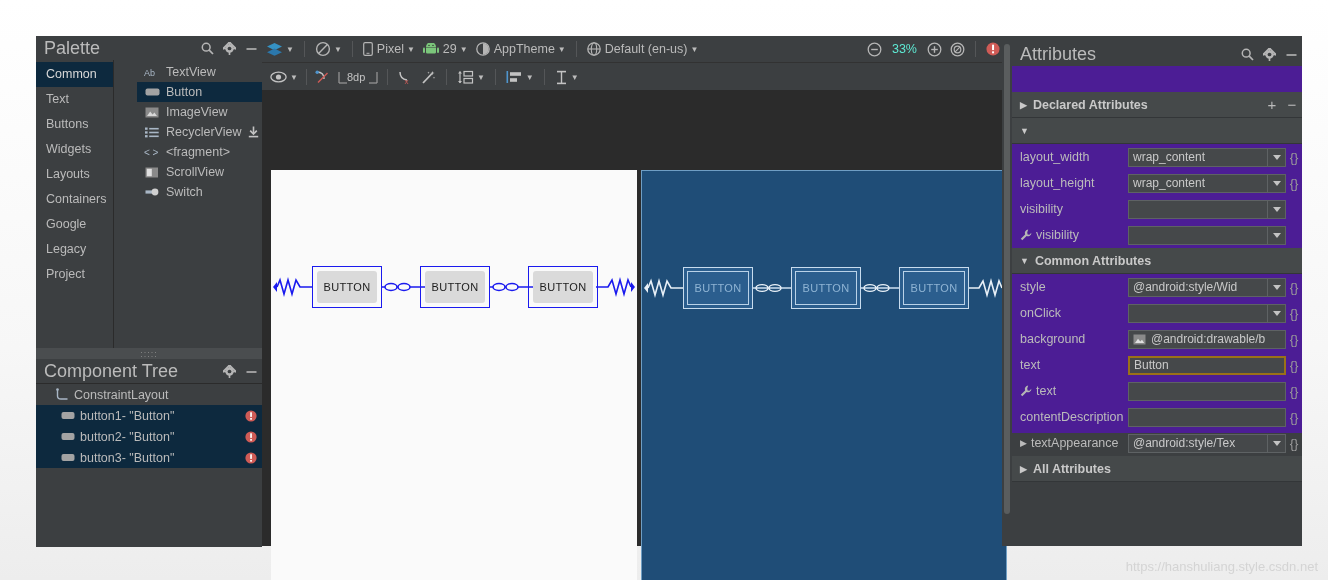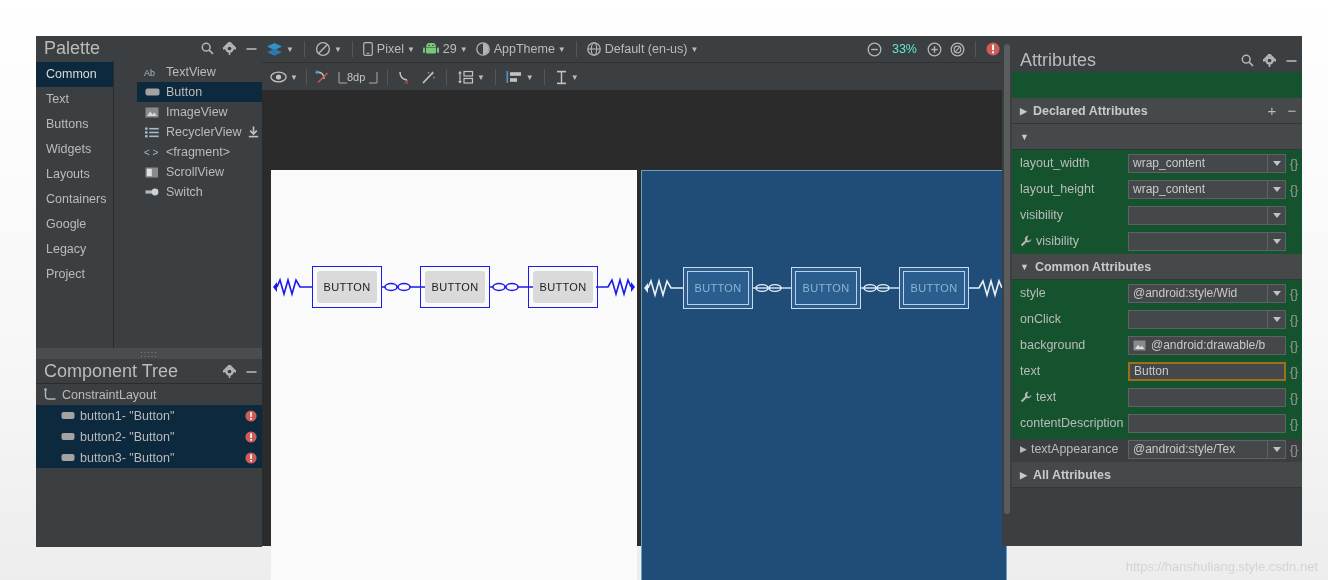--- a/index.html
+++ b/index.html
@@ -90,21 +90,21 @@
     background:#4a4d4f;
     display:flex; align-items:center; justify-content:center;
   }
   #palette-split .grip { font-size: 9px; letter-spacing:1px; color:#8a8a8a; line-height:4px;}
 
   
   #ctree { position:absolute; left:0; top:323px; width:226px; height:187px; background:#3c3f41; }
   #ctree-head { left:0; top:0; width:226px; }
   #ctree-body { position:absolute; left:0; top:24px; width:226px; height:163px;
                 background:#3c3f41; border-top:1px solid #2b2b2b;}
-  .trow { height:21px; display:flex; align-items:center; font-size:12.5px; color:#bbbbbb; padding-left:6px;}
+  .trow { height:21px; display:flex; align-items:center; font-size:12.5px; color:#bbbbbb; padding-left:18px;}
   .trow.sel { background:#0d293e; }
   .trow .t-ic { width:16px; display:flex; align-items:center; justify-content:center; margin-right:4px;}
   .trow .t-lbl { flex:1; white-space:nowrap; }
   .trow .t-err { width:22px; display:flex; align-items:center; justify-content:center; }
   .indent { padding-left: 24px; }
 
   
   #editor { position:absolute; left:226px; top:0; width:750px; height:510px; background:#2b2b2b; }
   #tb1 { position:absolute; left:0; top:0; width:750px; height:26px; background:#3c3f41;
          display:flex; align-items:center; }
@@ -147,21 +147,21 @@
           background:#2b5e8e; }
   .bbtn .inner2 {
     position:absolute; left:3px; top:3px; right:3px; bottom:3px;
     border:1px solid #b9d2e8; box-sizing:border-box;
     display:flex; align-items:center; justify-content:center;
     font-size:11px; color:#8fb4d4; letter-spacing:.3px;
   }
   svg.conn { position:absolute; left:0; top:0; overflow:visible; pointer-events:none; }
 
   
-  #attrs { position:absolute; left:976px; top:12px; width:290px; height:391px; background:#14532d; }
+  #attrs { position:absolute; left:976px; top:6px; width:290px; height:391px; background:#4c1d95; }
   #attrs-head { left:0; top:0; width:290px; }
   #attrs-multi {
     position:absolute; left:0; top:24px; width:290px; height:26px;
     display:flex; align-items:center; padding-left:8px; box-sizing:border-box;
     border-top:1px solid #2b2b2b; border-bottom:1px solid #2b2b2b;
     font-size:12.5px; color:#bbbbbb;
   }
   .sect {
     height:26px; display:flex; align-items:center;
     background:#45494a; border-bottom:1px solid #333638;

